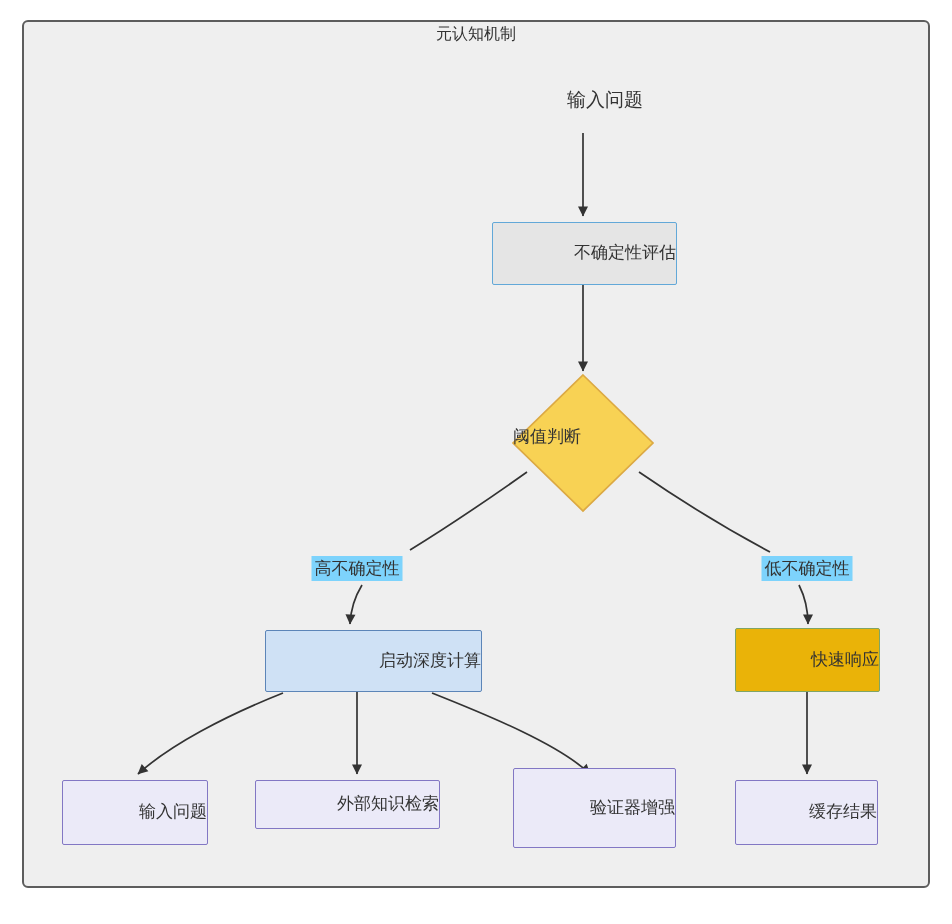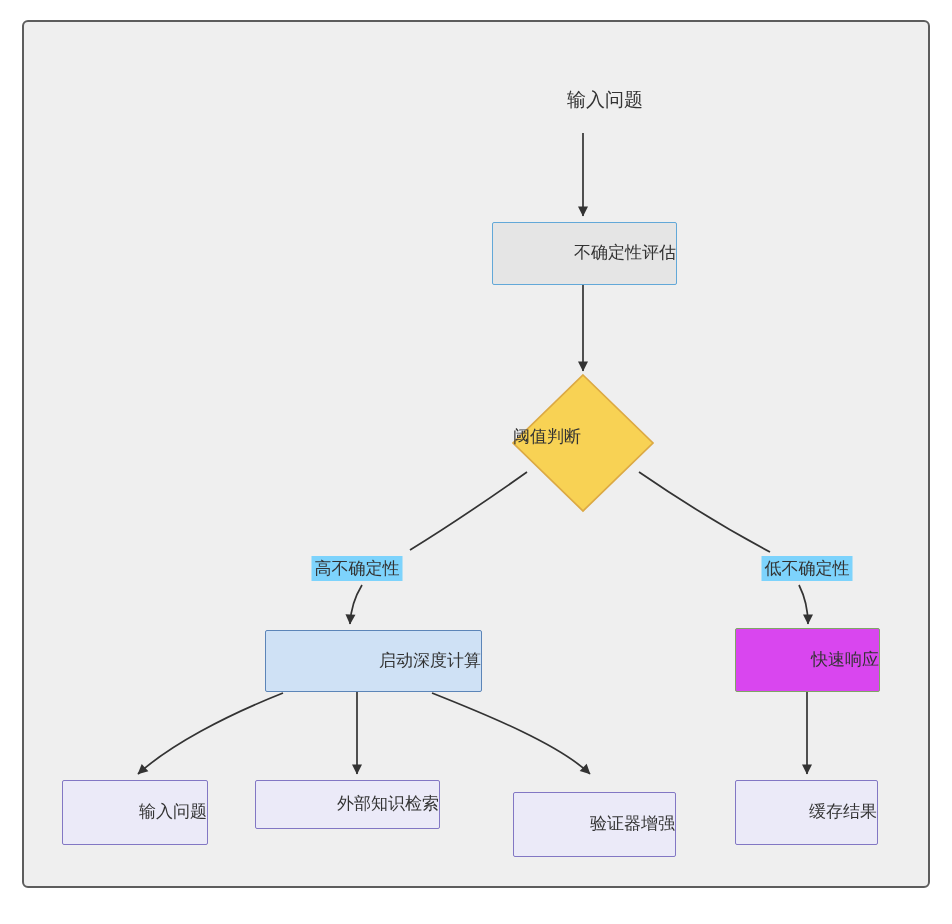--- a/index.html
+++ b/index.html
@@ -19,38 +19,39 @@
   #edges{position:absolute;left:0;top:0;width:952px;height:924px;pointer-events:none;}
   .edge{stroke:#333;stroke-width:1.7;fill:none;}
   .node{
     position:absolute;display:flex;align-items:center;justify-content:flex-end;
     box-sizing:border-box;font-size:17px;text-align:center;border-radius:2px;
     line-height:1.2;
   }
   .node-plain{background:transparent;border:none;font-size:19px;}
   .node-assess{background:#e5e5e5;border:1.5px solid #62a8d8;}
   .node-deep{background:#cfe1f5;border:1.5px solid #5c85b8;}
-  .node-fast{background:#d946ef;border:1.5px solid #7fa565;}
+  .node-fast{background:#eab308;border:1.5px solid #7fa565;}
   .node-leaf{background:#ebeaf8;border:1.5px solid #8277c4;}
   .diamond-shape{fill:#f8d254;stroke:#dca943;stroke-width:1.7;}
   .diamond-label{
     position:absolute;left:513px;top:425px;width:140px;text-align:left;
     font-size:17px;
   }
   .edge-label{
     position:absolute;font-size:17px;background:#7dd3fc;padding:1px 3px;
     white-space:nowrap;transform:translateX(-50%);
   }
 </style>
 </head>
 <body>
 
 <div id="stage">
 
   <div id="frame"></div>
+  <div id="diagram-title">元认知机制</div>
 
   <svg id="edges" width="952" height="924" viewBox="0 0 952 924">
     <defs>
       <marker id="arrow" viewBox="0 0 12 12" refX="10.5" refY="6" markerWidth="12" markerHeight="12" orient="auto" markerUnits="userSpaceOnUse">
         <path d="M1,1 L11,6 L1,11 Z" fill="#333"></path>
       </marker>
     </defs>
     <path class="edge" d="M583,133 L583,216" marker-end="url(#arrow)"></path>
     <path class="edge" d="M583,285 L583,371" marker-end="url(#arrow)"></path>
     <path class="edge" d="M527,472 Q462,518 410,550"></path>
@@ -89,21 +90,21 @@
   </div>
 
   <div class="node node-leaf" style="left:62px;top:780px;width:146px;height:65px;">
     <span>输入问题</span>
   </div>
 
   <div class="node node-leaf" style="left:255px;top:780px;width:185px;height:49px;">
     <span>外部知识检索</span>
   </div>
 
-  <div class="node node-leaf" style="left:513px;top:792px;width:163px;height:65px;">
+  <div class="node node-leaf" style="left:513px;top:768px;width:163px;height:80px;">
     <span>验证器增强</span>
   </div>
 
   <div class="node node-leaf" style="left:735px;top:780px;width:143px;height:65px;">
     <span>缓存结果</span>
   </div>
 
 </div>
 
 </body></html>

